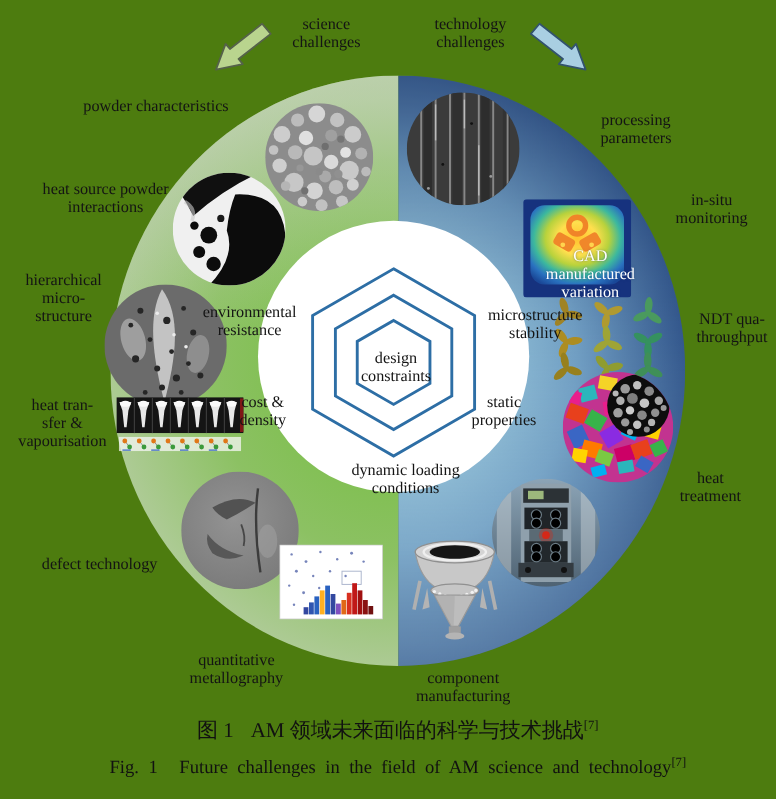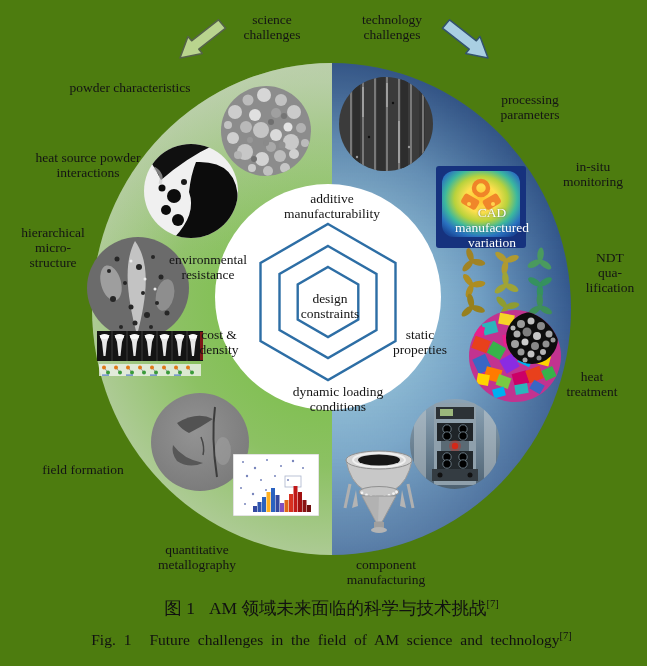--- a/index.html
+++ b/index.html
@@ -476,44 +476,47 @@
 challenges</div>
   <div class="lbl" style="left:392px;top:27px">technology
 challenges</div>
 
   <div class="lbl" style="left:130px;top:88px">powder characteristics</div>
   <div class="lbl" style="left:88px;top:165px">heat source powder
 interactions</div>
   <div class="lbl" style="left:53px;top:248px">hierarchical
 micro-
 structure</div>
-  <div class="lbl" style="left:83px;top:470px">field formation</div>
+  <div class="lbl" style="left:52px;top:352px">heat tran-
+sfer &amp;
+vapourisation</div>
+  <div class="lbl" style="left:83px;top:470px">defect technology</div>
   <div class="lbl" style="left:197px;top:557px">quantitative
 metallography</div>
   <div class="lbl" style="left:386px;top:572px">component
 manufacturing</div>
-  <div class="lbl" style="left:592px;top:384px">heat
+  <div class="lbl" style="left:592px;top:406px">heat
 treatment</div>
   <div class="lbl" style="left:610px;top:273px">NDT qua-
-lification</div>
+throughput</div>
   <div class="lbl" style="left:593px;top:174px">in-situ
 monitoring</div>
   <div class="lbl" style="left:530px;top:107px">processing
 parameters</div>
 
-  <div class="lbl" style="left:332px;top:206px">additive
-manufacturability</div>
   <div class="lbl" style="left:208px;top:267px">environmental
 resistance</div>
   <div class="lbl" style="left:219px;top:342px">cost &amp;
 density</div>
   <div class="lbl" style="left:338px;top:399px">dynamic loading
 conditions</div>
   <div class="lbl" style="left:420px;top:342px">static
 properties</div>
+  <div class="lbl" style="left:446px;top:270px">microstructure
+stability</div>
   <div class="lbl white" style="left:492px;top:228px">CAD
 manufactured
 variation</div>
   <div class="lbl" style="left:330px;top:306px">design
 constraints</div>
 
   <div class="cap cap-zh">
     <span class="pfx">图 1</span><span>AM 领域未来面临的科学与技术挑战</span><sup>[7]</sup>
   </div>
   <div class="cap cap-en">

